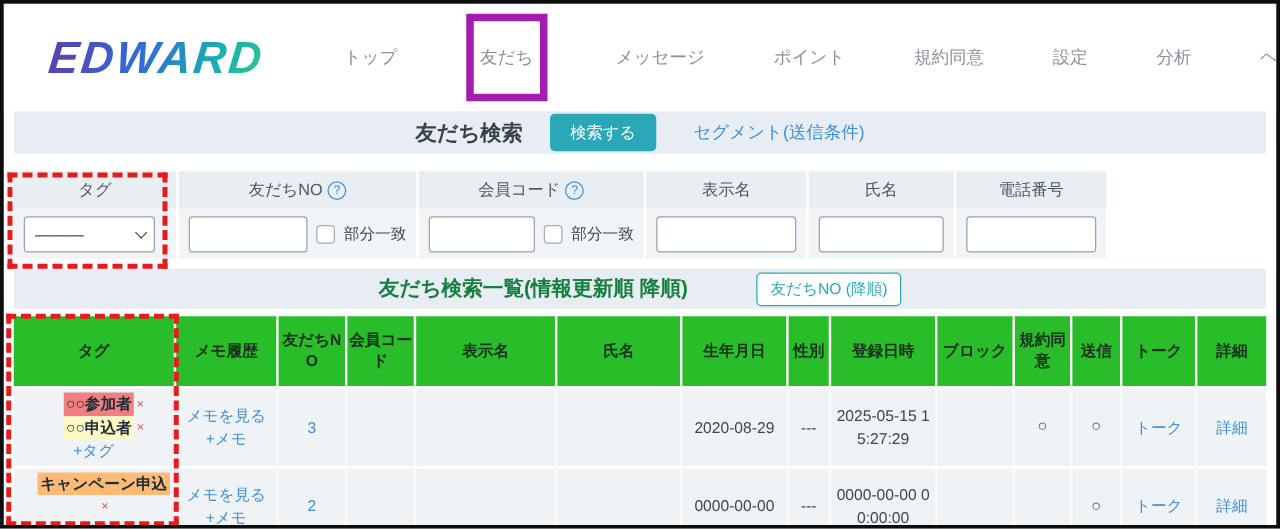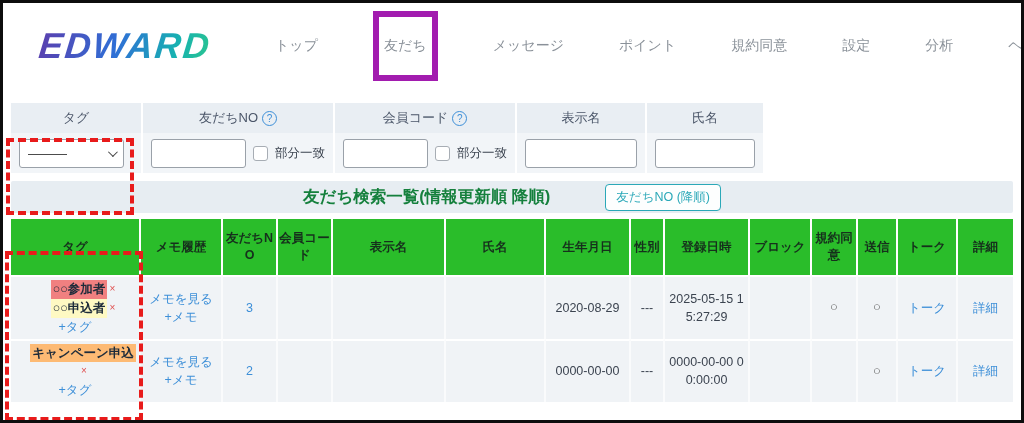--- a/index.html
+++ b/index.html
@@ -121,20 +121,25 @@
       <span class="logout">
         <svg width="18" height="18" viewBox="0 0 24 24" fill="none" stroke="#454b54" stroke-width="2.4">
           <path d="M14 4H5v16h9"></path>
           <path d="M10 12h11" stroke-linecap="round"></path>
           <path d="M17 8l4 4-4 4" fill="#454b54" stroke="none"></path>
         </svg>
       </span>
     </div>
   </div>
 
+  <div class="search-bar">
+    <span class="search-title">友だち検索</span>
+    <button class="btn-search">検索する</button>
+    <a class="segment-link">セグメント(送信条件)</a>
+  </div>
 
   <div class="form-row">
     <div class="field" style="width:130px">
       <div class="flabel">
           <span>タグ</span>
         </div>
       <div class="fctrl">
         <div class="select">
           <span>―――</span>
           <span class="chev"></span>
@@ -167,20 +172,28 @@
       <div class="flabel">
           <span>表示名</span>
         </div>
       <div class="fctrl">
           <input class="txt-input" type="text" style="">
         </div>
     </div>
     <div class="field" style="width:118px">
       <div class="flabel">
           <span>氏名</span>
+        </div>
+      <div class="fctrl">
+          <input class="txt-input" type="text" style="">
+        </div>
+    </div>
+    <div class="field" style="width:122px">
+      <div class="flabel">
+          <span>電話番号</span>
         </div>
       <div class="fctrl">
           <input class="txt-input" type="text" style="">
         </div>
     </div>
   </div>
 
   <div class="results-bar">
     <span class="results-title">友だち検索一覧(情報更新順 降順)</span>
     <button class="btn-sort">友だちNO (降順)</button>

